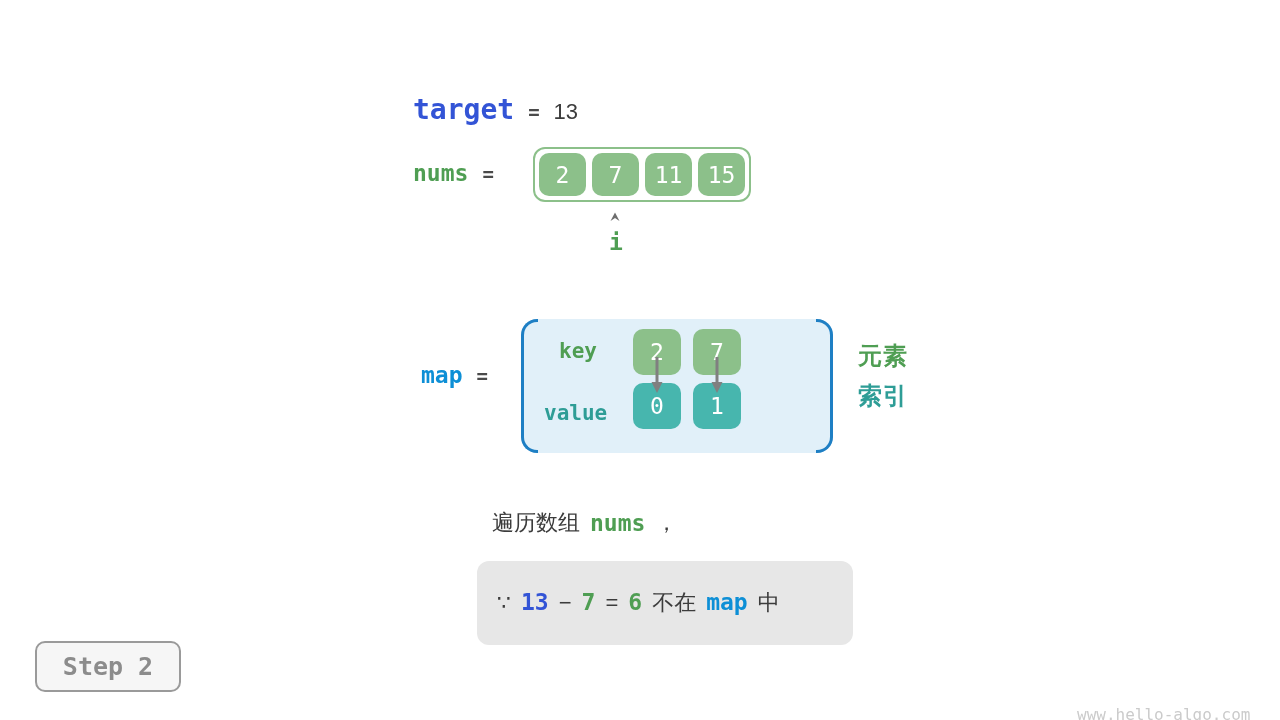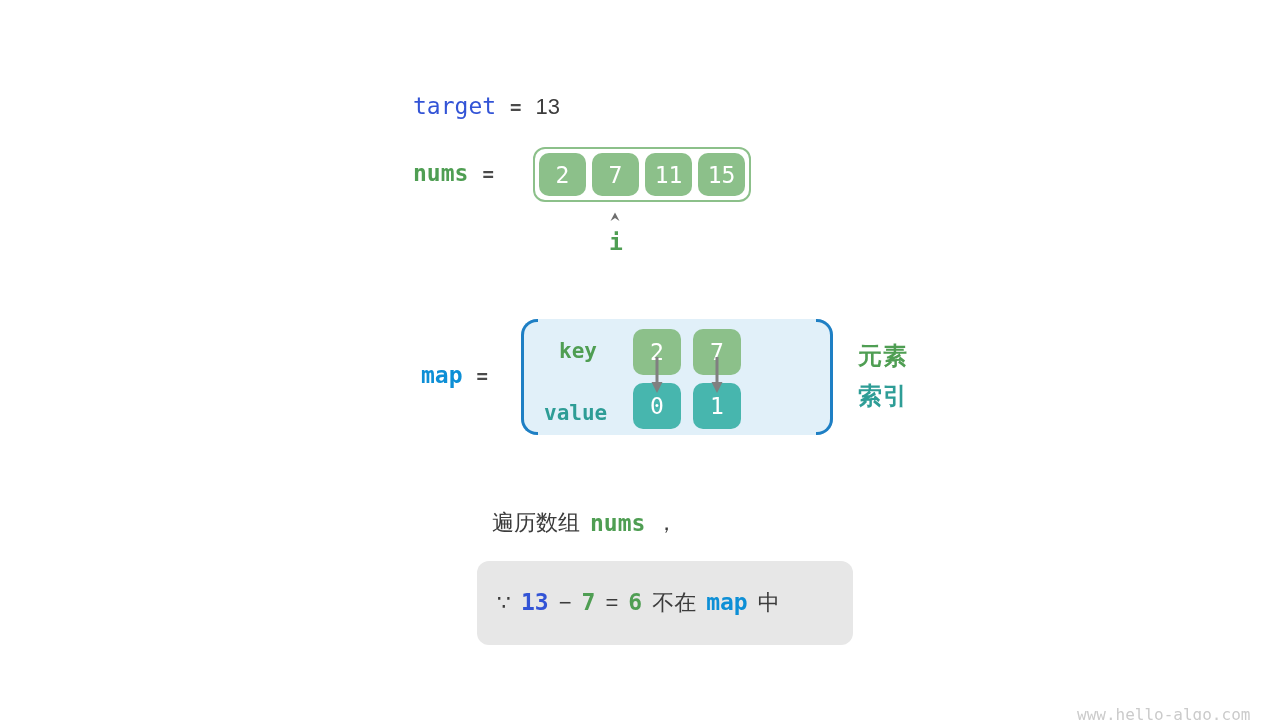--- a/index.html
+++ b/index.html
@@ -12,21 +12,21 @@
   html,body{background:#fff;}
   .stage{
     position:relative; width:1280px; height:720px; background:#ffffff;
     font-family:"Liberation Sans","DejaVu Sans",sans-serif; color:var(--dark); overflow:hidden;
   }
   .mono{font-family:"DejaVu Sans Mono","Liberation Mono",monospace;}
   .abs{position:absolute;}
 
   
   .target-line{left:413px; top:93px; display:flex; align-items:baseline; gap:14px; font-size:22px;}
-  .kw-blue{color:var(--blue); font-weight:normal; font-size:23px;}
+  .kw-blue{color:var(--blue); font-weight:bold; font-size:28px;}
   .eq{color:var(--eq); font-size:19px; font-weight:600;}
   .plain-val{color:var(--dark); font-size:22px;}
 
   
   .nums-label{left:413px; top:160px; display:flex; align-items:baseline; gap:14px;}
   .kw-green{color:var(--green); font-weight:bold; font-size:23px;}
   .array-box{
     left:533px; top:147px; display:flex; gap:6px; padding:4px;
     border:2px solid var(--green-fill); border-radius:12px; background:#fff;
   }
@@ -37,21 +37,21 @@
   .cell-teal{background:var(--teal-fill);}
 
   
   .pointer-arrow{left:608px; top:209px;}
   .pointer-label{left:609px; top:229px; color:var(--green); font-weight:bold; font-size:23px;}
 
   
   .map-label{left:421px; top:362px; display:flex; align-items:baseline; gap:14px;}
   .kw-cyan{color:var(--cyan); font-weight:bold; font-size:23px;}
   .map-panel{
-    left:521px; top:319px; width:312px; height:116px;
+    left:521px; top:319px; width:312px; height:134px;
     background:var(--panel-bg); border-radius:16px;
   }
   .bracket{position:absolute; top:0; bottom:0; width:17px; border:3px solid var(--bracket);}
   .bracket-left{left:0; border-right:none; border-radius:16px 0 0 16px;}
   .bracket-right{right:0; border-left:none; border-radius:0 16px 16px 0;}
   .row-label{position:absolute; font-weight:bold; font-size:21px;}
   .key-label{left:38px; top:20px; color:var(--green);}
   .value-label{left:23px; top:73px; color:var(--teal);margin-top:9px;}
   .map-cells{position:absolute; left:112px; display:flex; gap:12px;}
   .map-cells .cell{width:48px; height:46px;}
@@ -159,16 +159,19 @@
   <div class="abs caption">
     <span>遍历数组</span>
     <span class="mono code">nums</span>
     <span>，</span>
   </div>
 
   <div class="abs note-box">
     <div class="note-line"><span class="seg" data-color="dark">∵</span><span class="seg" data-color="blue">13</span><span class="seg" data-color="dark">−</span><span class="seg" data-color="green">7</span><span class="seg" data-color="dark">=</span><span class="seg" data-color="green">6</span><span class="seg" data-color="dark">不在</span><span class="seg" data-color="cyan">map</span><span class="seg" data-color="dark">中</span></div>
   </div>
 
+  <div class="abs step-box">
+    <span class="mono">Step 2</span>
+  </div>
 
   <div class="abs mono watermark">www.hello-algo.com</div>
 
 </div>
 
 </body></html>

